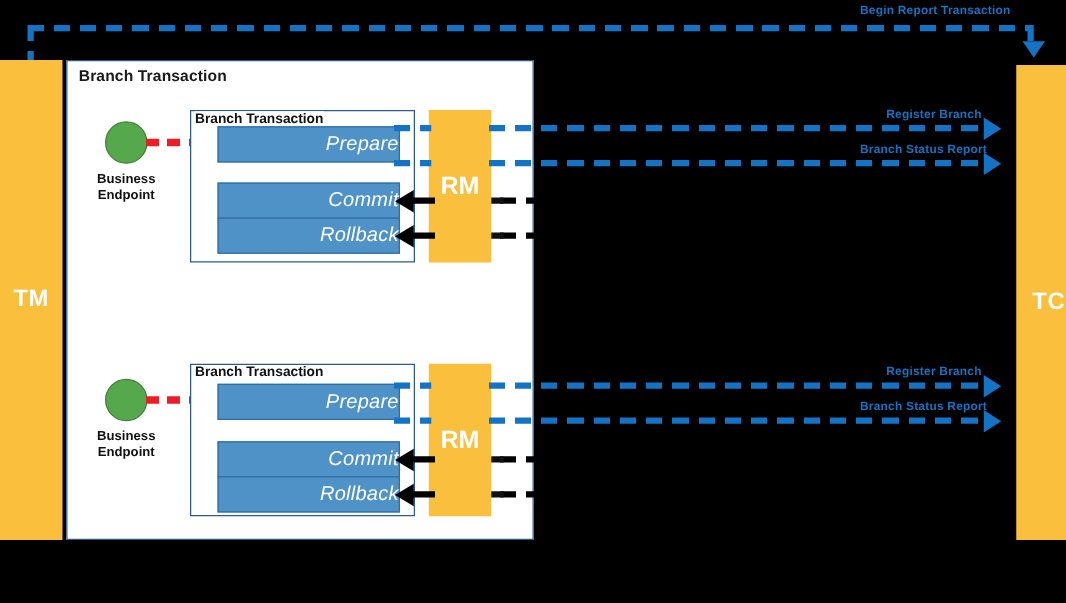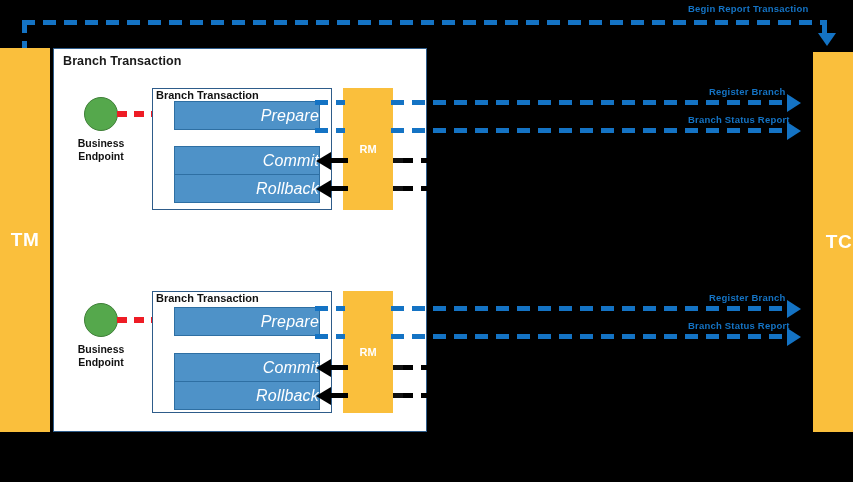--- a/index.html
+++ b/index.html
@@ -74,21 +74,21 @@
     align-items:center;
     justify-content:flex-end;
     letter-spacing:.2px;
   }
 
   
   .rm-box{
     width:50px; height:122px;
     background:#FABF3C;
     color:#FFFFFF;
-    font-size:11px;
+    font-size:20px;
     font-weight:700;
     display:flex;
     align-items:center;
     justify-content:center;
   }
 
   
   .endpoint-dot{
     width:34px;height:34px;border-radius:50%;
     background:#55A84C;

